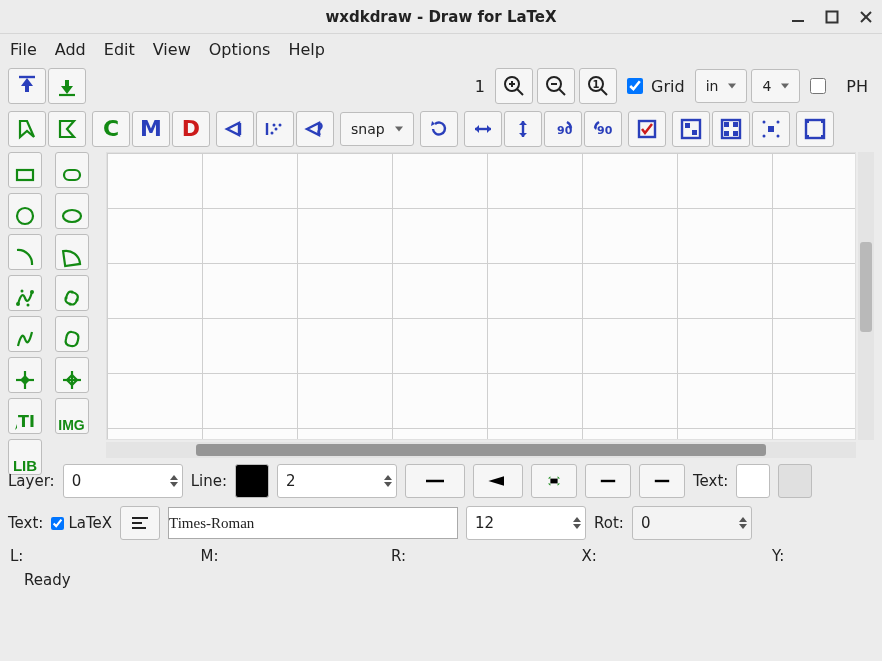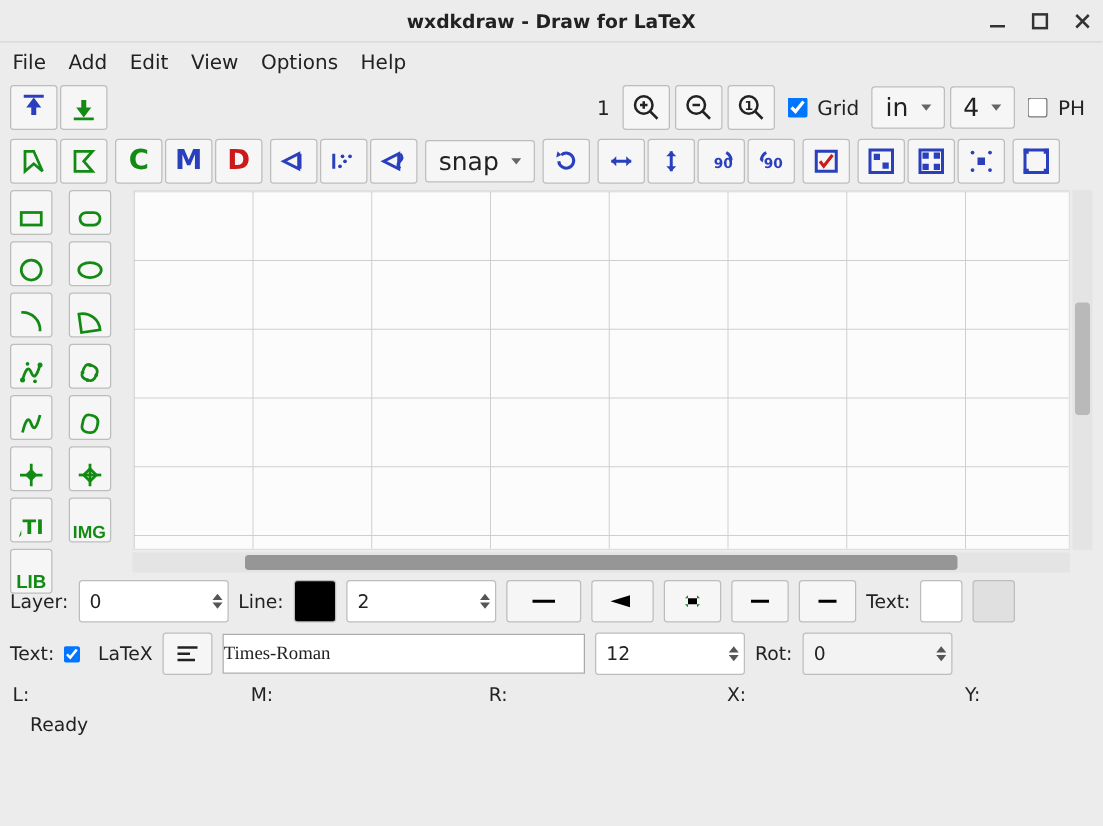--- a/index.html
+++ b/index.html
@@ -79,21 +79,21 @@
 .toolbar-row1 input[type=checkbox] { width: 16px; height: 16px; }
 .dropdown {
   height: 34px;
   border: 1px solid #bdbdbd;
   border-radius: 3px;
   background: #f6f6f6;
   padding: 0 28px 0 10px;
   display: inline-flex;
   align-items: center;
   position: relative;
-  font-size: 20px;
+  font-size: 14px;
 }
 .dropdown::after {
   content: "";
   position: absolute;
   right: 10px;
   top: 50%;
   transform: translateY(-50%);
   border-left: 4px solid transparent;
   border-right: 4px solid transparent;
   border-top: 5px solid #666;
@@ -310,21 +310,21 @@
   <label class="label-txt" style="display:flex;align-items:center;gap:8px;">
     <input type="checkbox" checked="" style="">
     <span>Grid</span>
   </label>
   <div class="dropdown">
       <span>in</span>
     </div>
   <div class="dropdown">
       <span>4</span>
     </div>
-  <label class="label-txt" style="display:flex;align-items:center;gap:8px;">
+  <label class="label-txt" style="display:flex;align-items:center;gap:20px;">
     <input type="checkbox" style="">
     <span>PH</span>
   </label>
 </div>
 
 <div class="toolbar-row2">
   <div class="grp">
     <div class="btn btn36">
       <svg viewBox="0 0 24 24">
           <path d="M5 4 L5 20 L12 14 L19 20 L12 4 Z" class="green"></path>
@@ -599,21 +599,21 @@
         <line x1="8" y1="12" x2="32" y2="12" stroke="#000" stroke-width="4"></line>
       </svg>
     </div>
   <span>Text:</span>
   <div class="swatch-empty"></div>
   <div class="swatch-grey"></div>
 </div>
 
 <div class="props-row">
   <span>Text:</span>
-  <label style="display:flex;align-items:center;gap:14px;justify-content:center;">
+  <label style="display:flex;align-items:center;gap:4px;justify-content:center;">
     <input type="checkbox" checked="" style="">
     <span>LaTeX</span>
   </label>
   <div class="btn" style="width:40px;">
     <svg viewBox="0 0 24 24">
         <line x1="4" y1="7" x2="20" y2="7" class="black"></line>
         <line x1="4" y1="12" x2="14" y2="12" class="black"></line>
         <line x1="4" y1="17" x2="18" y2="17" class="black"></line>
       </svg>
   </div>

